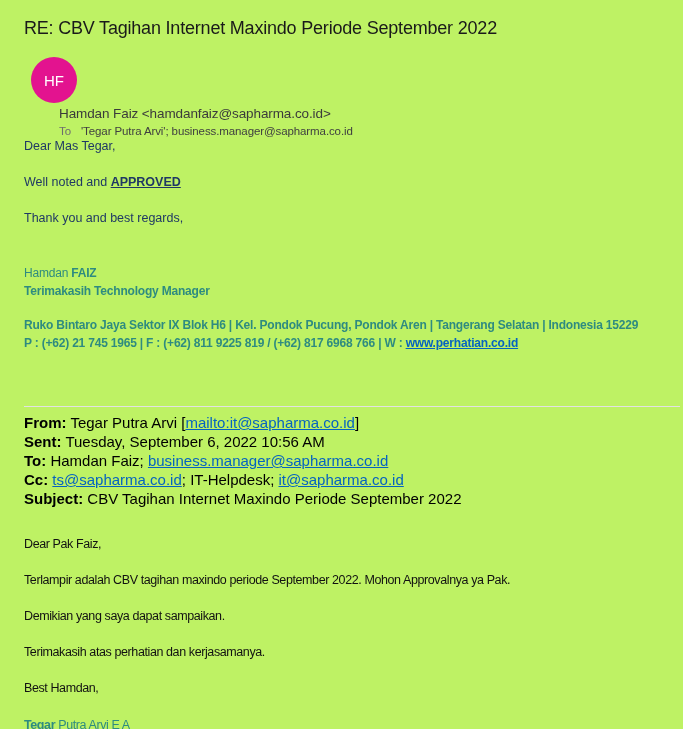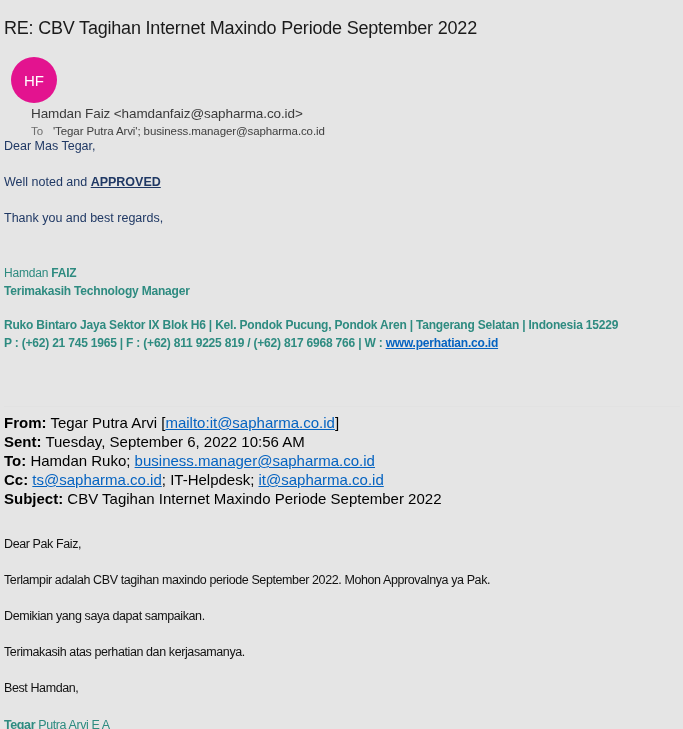--- a/index.html
+++ b/index.html
@@ -1,24 +1,24 @@
 <!DOCTYPE html>
 <html><head>
 <meta charset="utf-8">
 <style>
   * { margin:0; padding:0; box-sizing:border-box; }
   html,body { background:#ffffff; }
   .page {
     position:relative;
     width:683px; height:729px;
-    background:#e5e5e5;
+    background:#bef264;
     font-family:"Liberation Sans", sans-serif;
     color:#000;
     overflow:hidden;
-    padding-left:4px;
+    padding-left:24px;
   }
   
   .subject {
     margin-top:17px;
     font-size:18px;
     line-height:23px;
     font-weight:400;
     color:#1a1a1a;
     letter-spacing:-0.2px;
   }
@@ -27,21 +27,21 @@
   .avatar {
     width:46px; height:46px;
     border-radius:50%;
     background:#E3138F;
     color:#fff;
     font-size:15px;
     display:flex; align-items:center; justify-content:center;
     flex:0 0 auto;
     cursor:default;
   }
-  .meta { margin-left:20px; padding-top:1px; }
+  .meta { margin-left:28px; padding-top:1px; }
   .sender-line { font-size:13.5px; color:#3b3b3b; line-height:19px; letter-spacing:-0.1px; }
   .recip-line { font-size:11.5px; line-height:17px; color:#404040; letter-spacing:-0.1px; }
   .recip-label { color:#6e6e6e; display:inline-block; min-width:16px; margin-right:6px; }
   
   .reply-body { color:#1F3864; font-size:12.5px; }
   .reply-body p { line-height:13px; margin-bottom:23px; }
   .approved { font-weight:bold; text-decoration:underline; }
   
   .sig-top { margin-top:39px; color:#2E8B80; font-size:12px; letter-spacing:-0.2px; }
   .sig-line { line-height:18px; font-weight:bold; }
@@ -98,21 +98,21 @@
       <div class="sig-line">Ruko Bintaro Jaya Sektor IX Blok H6 | Kel. Pondok Pucung, Pondok Aren | Tangerang Selatan | Indonesia 15229</div>
       <div class="sig-line"><span>P : (+62) 21 745 1965 | F : (+62) 811 9225 819 / (+62) 817 6968 766 | W : </span><span class="sig-link">www.perhatian.co.id</span></div>
     </div>
   </div>
 
   <hr class="divider">
 
   <div class="quoted-header">
     <div><span class="q-label">From:</span><span> Tegar Putra Arvi [</span><span class="q-link">mailto:it@sapharma.co.id</span><span>]</span></div>
     <div><span class="q-label">Sent:</span><span> Tuesday, September 6, 2022 10:56 AM</span></div>
-    <div><span class="q-label">To:</span><span> Hamdan Ruko; </span><span class="q-link">business.manager@sapharma.co.id</span></div>
+    <div><span class="q-label">To:</span><span> Hamdan Faiz; </span><span class="q-link">business.manager@sapharma.co.id</span></div>
     <div><span class="q-label">Cc:</span><span> </span><span class="q-link">ts@sapharma.co.id</span><span>; IT-Helpdesk; </span><span class="q-link">it@sapharma.co.id</span></div>
     <div><span class="q-label">Subject:</span><span> CBV Tagihan Internet Maxindo Periode September 2022</span></div>
   </div>
 
   <div class="quoted-body">
     <p>Dear Pak Faiz,</p>
     <p>Terlampir adalah CBV tagihan maxindo periode September 2022. Mohon Approvalnya ya Pak.</p>
     <p>Demikian yang saya dapat sampaikan.</p>
     <p>Terimakasih atas perhatian dan kerjasamanya.</p>
     <p class="q-closing">Best Hamdan,</p>

